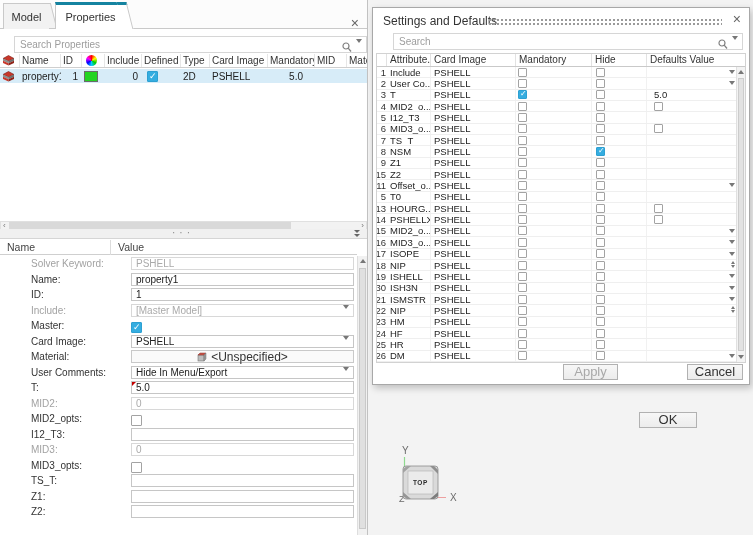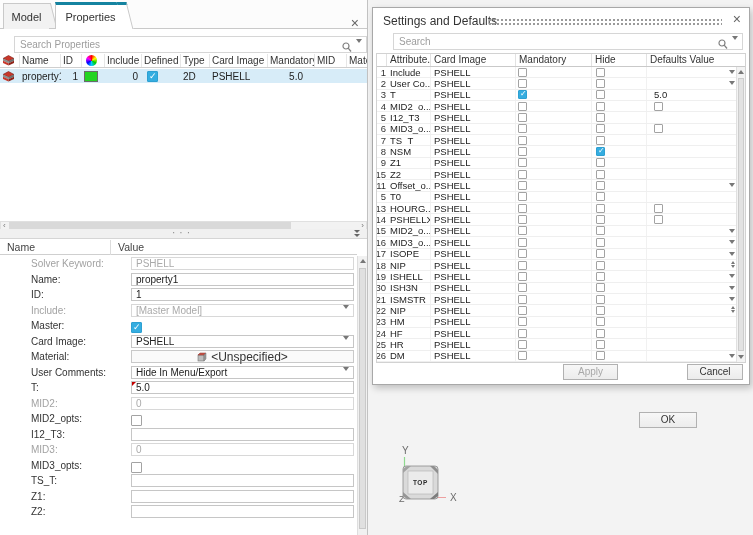--- a/index.html
+++ b/index.html
@@ -88,21 +88,21 @@
   .dcb { width:9px; height:9px; }
   .dv-chev { position:absolute; right:10px; top:3px; }
   .dv-spin { position:absolute; right:10px; top:1px; display:flex; flex-direction:column; gap:1px; }
   .dv-spin i { display:block; width:0; height:0; border-left:2.5px solid transparent; border-right:2.5px solid transparent; }
   .dv-spin .u { border-bottom:3px solid #777; }
   .dv-spin .d { border-top:3px solid #777; }
   .dt-sb { position:absolute; right:0; top:13px; bottom:0; width:9px; background:#f3f3f3; border-left:1px solid #e0e0e0; }
   .dt-sb .up { position:absolute; left:1px; top:3px; }
   .dt-sb .dn { position:absolute; left:1px; bottom:3px; }
   .dt-sb .thumb { position:absolute; left:1px; right:1px; top:11px; bottom:11px; background:#e2e2e2; border:1px solid #cccccc; }
-  .dlg-btn { position:absolute; top:356px; height:16px; border:1px solid #b1b1b1; background:linear-gradient(#f7f7f7,#ececec); font-size:10px; color:#333; text-align:center; line-height:14px; }
+  .dlg-btn { position:absolute; top:356px; height:16px; border:1px solid #b1b1b1; background:linear-gradient(#f7f7f7,#ececec); font-size:13px; color:#333; text-align:center; line-height:14px; }
   .btn-apply { right:131px; width:55px; color:#a8a8a8; }
   .btn-ok { right:52px; width:58px;margin-top:48px; }
   .btn-cancel { right:6px; width:56px; }
 
   
   .viewcube { position:absolute; left:393px; top:440px; }
   svg text { font-family:"Liberation Sans","DejaVu Sans",sans-serif; }
 </style>
 </head>
 <body>

